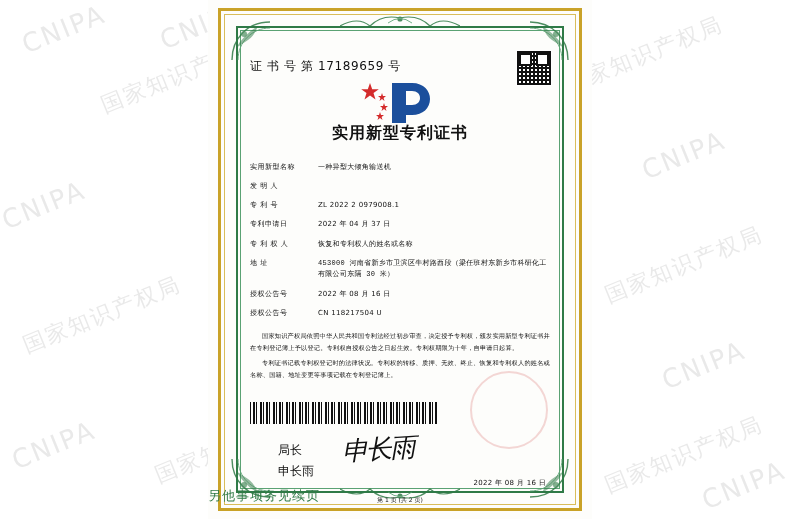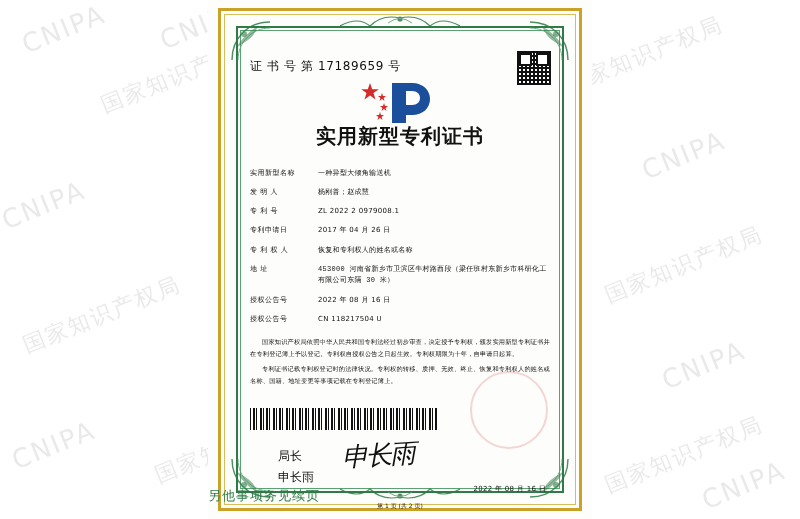--- a/index.html
+++ b/index.html
@@ -132,21 +132,21 @@
 
   .emblem {
     position: relative;
     height: 44px;
     margin: 2px 0 2px 0;
   }
   .emblem svg { position: absolute; left: 50%; transform: translateX(-50%); top: 0; }
 
   .title {
     text-align: center;
-    font-size: 20px;
+    font-size: 16px;
     font-weight: bold;
     color: #111;
     letter-spacing: 1px;
     margin: 2px 0 18px 0;
     font-family: "DejaVu Sans", "Liberation Sans", sans-serif;
   }
 
   .fields { margin-top: 4px; }
   .frow {
     display: flex;
@@ -347,29 +347,28 @@
 
     <div class="title">实用新型专利证书</div>
 
     <div class="fields">
       <div class="frow">
         <div class="flabel">实用新型名称</div>
         <div class="fvalue">一种异型大倾角输送机</div>
       </div>
       <div class="frow">
         <div class="flabel">发  明  人</div>
-        <div class="fvalue">杨刚普；赵成慧</div>
       </div>
       <div class="frow">
         <div class="flabel">专  利  号</div>
         <div class="fvalue">ZL 2022 2 0979008.1</div>
       </div>
       <div class="frow">
         <div class="flabel">专利申请日</div>
-        <div class="fvalue">2017 年 04 月 26 日</div>
+        <div class="fvalue">2022 年 04 月 37 日</div>
       </div>
       <div class="frow">
         <div class="flabel">专  利  权  人</div>
         <div class="fvalue">恢复和专利权人的姓名或名称</div>
       </div>
       <div class="frow">
         <div class="flabel">地      址</div>
         <div class="fvalue two">453000 河南省新乡市卫滨区牛村路西段（梁任班村东新乡市科研化工有限公司东隔 30 米）</div>
       </div>
       <div class="frow">

